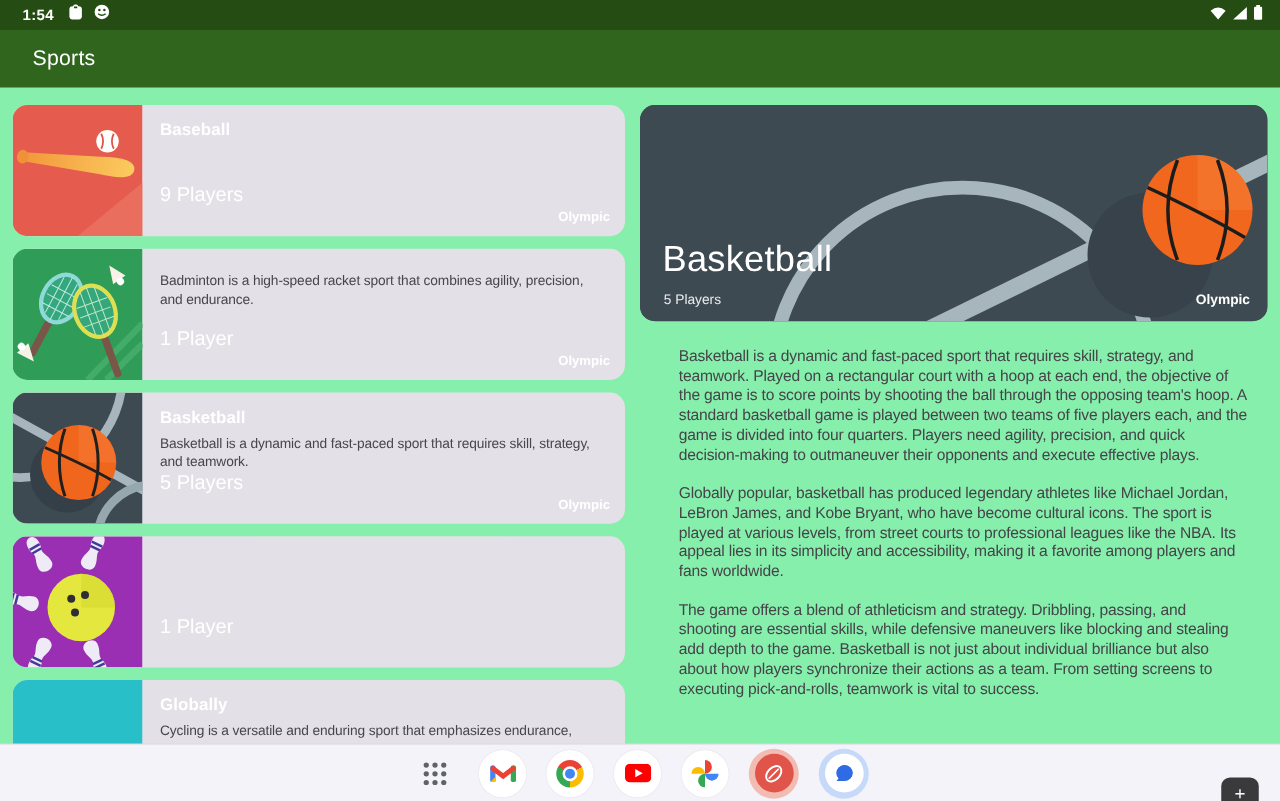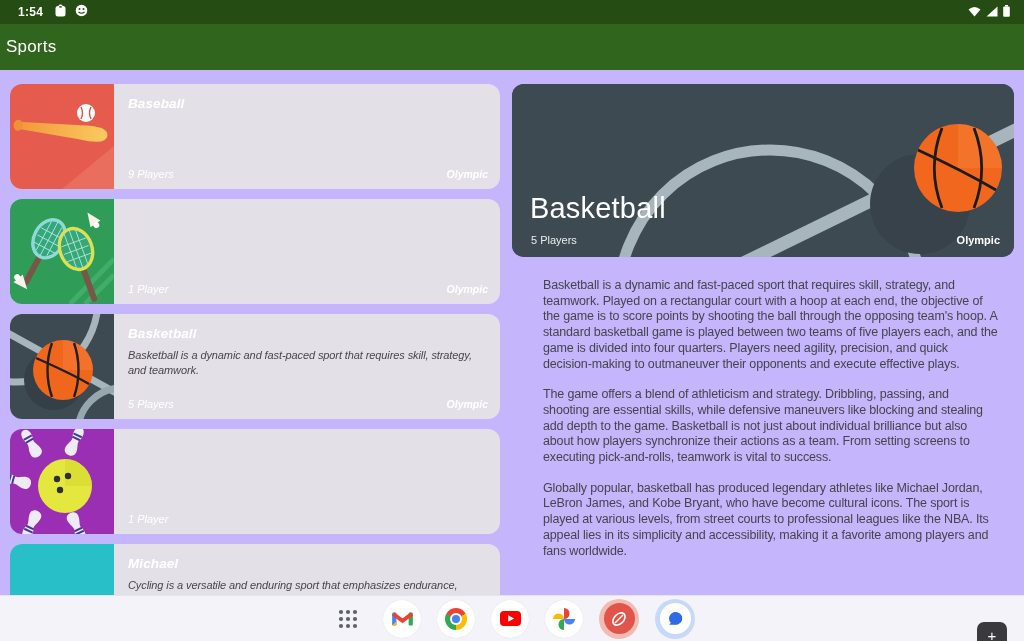--- a/index.html
+++ b/index.html
@@ -1,38 +1,38 @@
 <!DOCTYPE html>
 <html><head>
 <meta charset="utf-8">
 <style>
   * { margin:0; padding:0; box-sizing:border-box; }
   html,body { width:1024px; height:641px; }
   body { font-family:"Liberation Sans", sans-serif; }
-  #screen { position:relative; width:1024px; height:641px; background:#c4b5fd; overflow:hidden; }
+  #screen { position:relative; width:1024px; height:641px; background:#86efac; overflow:hidden; }
 
   
   .status-bar { position:absolute; left:0; top:0; width:1024px; height:24px; background:#254D13;
     display:flex; align-items:center; color:#fff; }
   .sb-time { font-size:12px; margin-left:18px; font-weight:bold; letter-spacing:.3px; }
   .sb-left-icons { display:flex; align-items:center; gap:9px; margin-left:12px; }
   .sb-right { position:absolute; right:14px; top:0; height:24px; display:flex; align-items:center; gap:5px; }
   .app-bar { position:absolute; left:0; top:24px; width:1024px; height:46px; background:#2F651C; display:flex; align-items:center; }
-  .app-title { color:#fff; font-size:17px; margin-left:6px; letter-spacing:.2px; }
+  .app-title { color:#fff; font-size:17px; margin-left:26px; letter-spacing:.2px; }
 
   
   .list-pane { position:absolute; left:10px; top:84px; width:490px; height:511px; overflow:hidden; }
   .card { position:relative; width:490px; height:105px; margin-bottom:10px; background:#E4E0E8;
-    border-radius:12px; overflow:hidden; display:flex; cursor:pointer;font-style:italic; }
+    border-radius:12px; overflow:hidden; display:flex; cursor:pointer; }
   .card-img { flex:0 0 104px; height:105px; }
   .card-img svg { display:block; width:104px; height:105px; }
   .card-body { position:relative; flex:1; padding:12px 14px 8px 14px; }
   .card-title { color:#FFFFFF; font-size:13.5px; font-weight:bold; letter-spacing:.1px; }
   .card-desc { margin-top:7px; color:#48464C; font-size:11px; line-height:14.5px; letter-spacing:-0.1px; max-width:360px; }
-  .card-foot-left { position:absolute; left:14px; bottom:9px; color:#FFFFFF; font-size:11px; }
+  .card-foot-left { position:absolute; left:14px; bottom:23px; color:#FFFFFF; font-size:16px; }
   .card-foot-right { position:absolute; right:12px; bottom:9px; color:#FFFFFF; font-size:10.5px; font-weight:bold; }
 
   
   .detail-pane { position:absolute; left:512px; top:84px; width:502px; }
   .detail-header { position:relative; width:502px; height:173px; border-radius:12px; overflow:hidden; background:#3E4A52; }
   .detail-header svg { position:absolute; left:0; top:0; }
   .detail-title { position:absolute; left:18px; bottom:32px; color:#fff; font-size:29px; font-weight:400; letter-spacing:.2px; }
   .detail-players { position:absolute; left:19px; bottom:11px; color:#E9ECEE; font-size:11px; }
   .detail-tag { position:absolute; right:14px; bottom:11px; color:#fff; font-size:11px; font-weight:bold; }
   .detail-body { margin:21px 0 0 31px; width:455px; color:#454549; font-size:12.5px; line-height:15.7px; letter-spacing:-0.15px; }
@@ -152,20 +152,21 @@
               <path d="M82 12 L88 26 L76 26 Z" fill="#F6F3E6"></path>
               <circle cx="82" cy="27.5" r="3" fill="#fff"></circle>
             </g>
           <g transform="rotate(140 12 84)">
               <path d="M12 76 L18 90 L6 90 Z" fill="#F6F3E6"></path>
               <circle cx="12" cy="91.5" r="3" fill="#fff"></circle>
             </g>
         </svg>
       </div>
       <div class="card-body">
+        <div class="card-desc">Badminton is a high-speed racket sport that combines agility, precision, and endurance.</div>
         <span class="card-foot-left">1 Player</span>
         <span class="card-foot-right">Olympic</span>
       </div>
     </div>
 
     <div class="card">
       <div class="card-img">
         <svg viewBox="0 0 104 105">
           <rect width="104" height="105" fill="#3E4A52"></rect>
           <circle cx="6" cy="-14" r="82" fill="none" stroke="#A7B5BC" stroke-width="7"></circle>
@@ -223,21 +224,21 @@
           <ellipse cx="8" cy="106" rx="58" ry="30" fill="#1AA29F"></ellipse>
           <ellipse cx="96" cy="108" rx="52" ry="28" fill="#23AFB2"></ellipse>
           <circle cx="34" cy="98" r="13" fill="none" stroke="#1B4F55" stroke-width="2.4"></circle>
           <circle cx="76" cy="98" r="13" fill="none" stroke="#1B4F55" stroke-width="2.4"></circle>
           <path d="M34 98 L48 78 L68 78 L76 98 M48 78 L56 98 M48 78 L43 72 M68 78 L74 71" stroke="#E8D44C" stroke-width="3" fill="none"></path>
           <path d="M38 71 h10" stroke="#1B4F55" stroke-width="3.4"></path>
           <path d="M72 70 q7 -4 12 0" stroke="#1B4F55" stroke-width="3.4" fill="none"></path>
         </svg>
       </div>
       <div class="card-body">
-        <div class="card-title">Michael</div>
+        <div class="card-title">Globally</div>
         <div class="card-desc">Cycling is a versatile and enduring sport that emphasizes endurance, speed, and precision.</div>
         <span class="card-foot-left"></span>
         <span class="card-foot-right"></span>
       </div>
     </div>
   </div>
 
   <div class="detail-pane">
     <div class="detail-header">
       <svg width="502" height="173" viewBox="0 0 502 173">
@@ -250,22 +251,22 @@
         <path d="M430 44 C420 70 420 98 430 124" stroke="#1C1C1C" stroke-width="2.8" fill="none"></path>
         <path d="M462 44 C472 70 472 98 462 124" stroke="#1C1C1C" stroke-width="2.8" fill="none"></path>
         <path d="M406 66 C432 78 460 92 484 106" stroke="#1C1C1C" stroke-width="2.8" fill="none"></path>
       </svg>
       <span class="detail-title">Basketball</span>
       <span class="detail-players">5 Players</span>
       <span class="detail-tag">Olympic</span>
     </div>
     <div class="detail-body">
       <p>Basketball is a dynamic and fast-paced sport that requires skill, strategy, and teamwork. Played on a rectangular court with a hoop at each end, the objective of the game is to score points by shooting the ball through the opposing team's hoop. A standard basketball game is played between two teams of five players each, and the game is divided into four quarters. Players need agility, precision, and quick decision-making to outmaneuver their opponents and execute effective plays.</p>
+      <p>Globally popular, basketball has produced legendary athletes like Michael Jordan, LeBron James, and Kobe Bryant, who have become cultural icons. The sport is played at various levels, from street courts to professional leagues like the NBA. Its appeal lies in its simplicity and accessibility, making it a favorite among players and fans worldwide.</p>
       <p>The game offers a blend of athleticism and strategy. Dribbling, passing, and shooting are essential skills, while defensive maneuvers like blocking and stealing add depth to the game. Basketball is not just about individual brilliance but also about how players synchronize their actions as a team. From setting screens to executing pick-and-rolls, teamwork is vital to success.</p>
-      <p>Globally popular, basketball has produced legendary athletes like Michael Jordan, LeBron James, and Kobe Bryant, who have become cultural icons. The sport is played at various levels, from street courts to professional leagues like the NBA. Its appeal lies in its simplicity and accessibility, making it a favorite among players and fans worldwide.</p>
     </div>
   </div>
 
   <div class="dock">
     <div class="dock-app">
       <svg width="20" height="20" viewBox="0 0 20 20">
         <g fill="#5F6368">
           <circle cx="3" cy="3" r="2.1"></circle>
             <circle cx="10" cy="3" r="2.1"></circle>
             <circle cx="17" cy="3" r="2.1"></circle>

